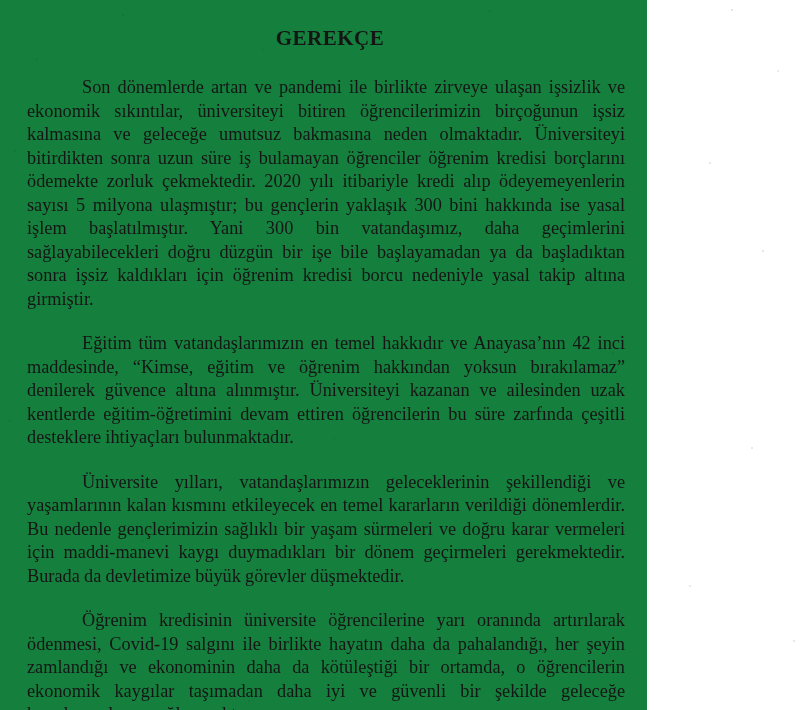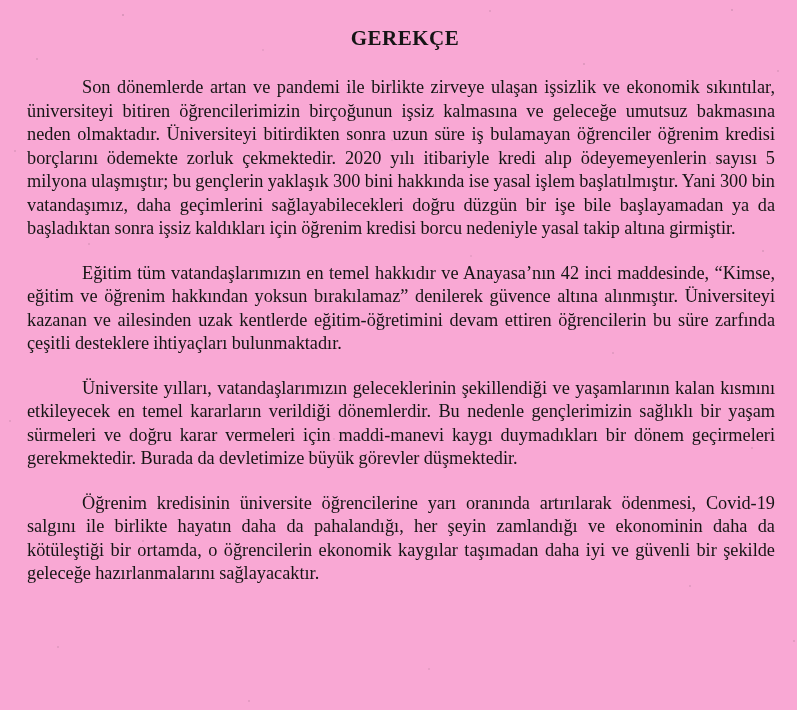--- a/index.html
+++ b/index.html
@@ -9,25 +9,25 @@
   }
   body {
     width: 805px;
     height: 710px;
     overflow: hidden;
     font-family: "Liberation Serif", "DejaVu Serif", serif;
     color: #151515;
   }
   .page {
     position: relative;
-    width: 797px;
+    width: 647px;
     height: 710px;
     box-sizing: border-box;
     padding: 26px 14px 8px 27px;
-    background: #f9a8d4;
+    background: #15803d;
   }
   .doc-title {
     font-size: 21px;
     line-height: 24px;
     font-weight: bold;
     text-align: center;
     letter-spacing: 0.5px;
     margin: 0 0 26px 0;
   }
   .para {

